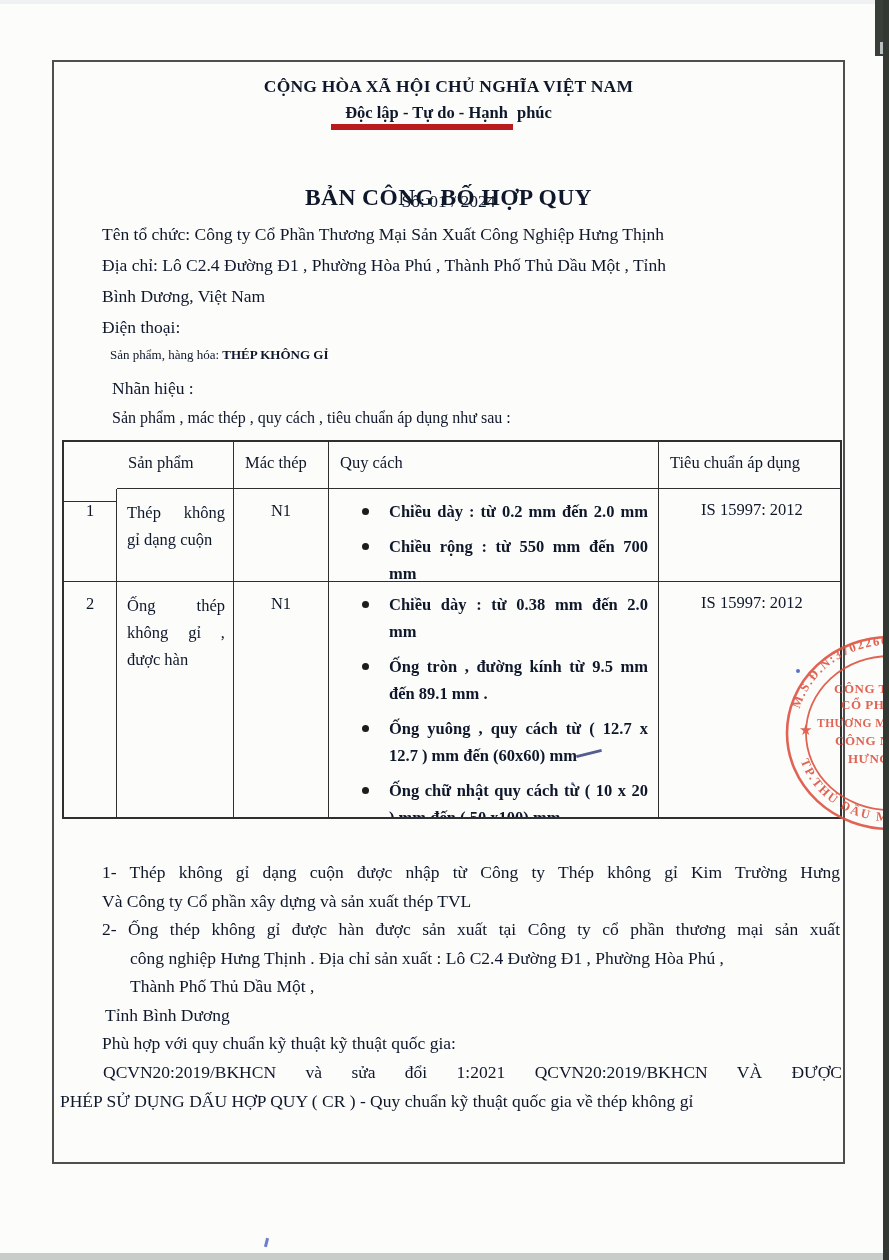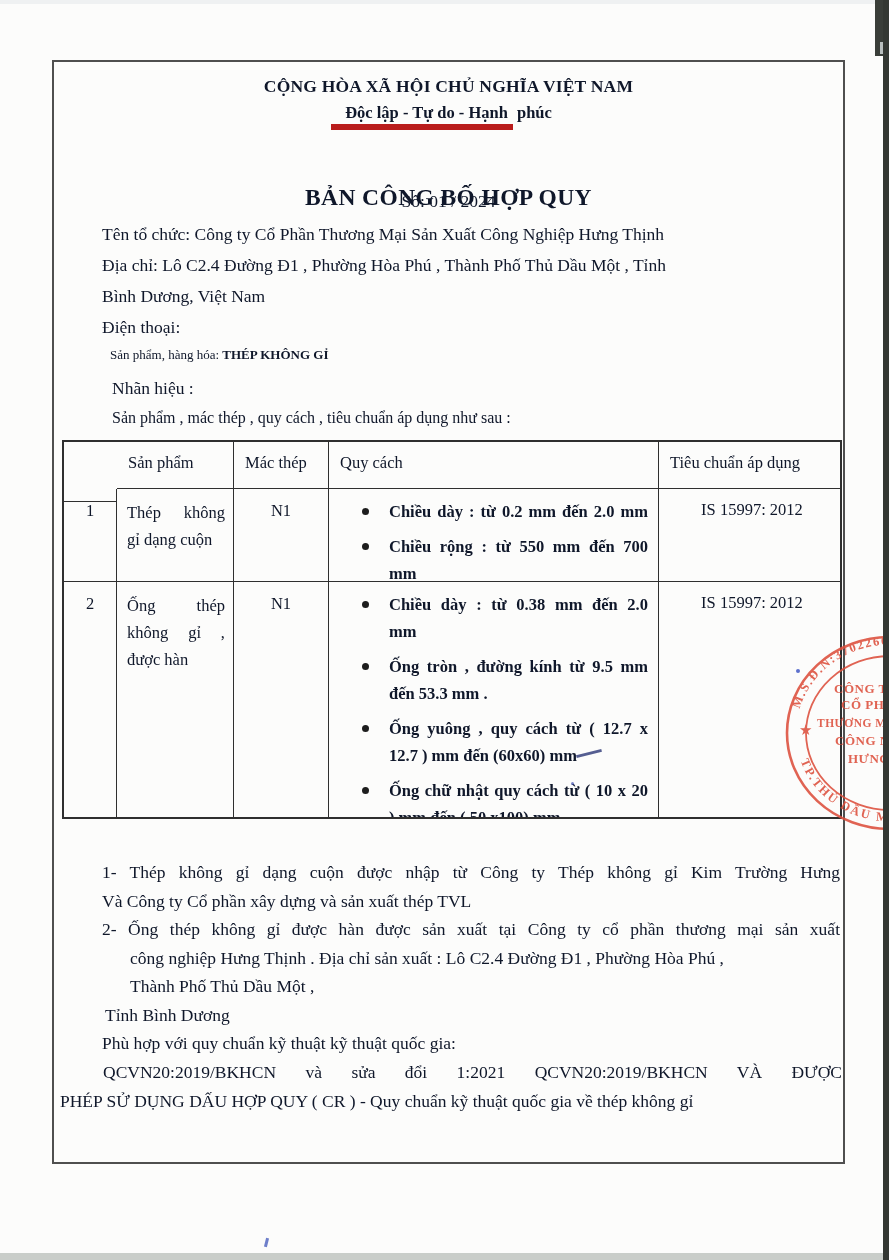--- a/index.html
+++ b/index.html
@@ -121,21 +121,21 @@
         <div class="ln">được hàn</div>
       </div>
       <div class="c cb gr">N1</div>
       <div class="c cb ql">
         <div class="li">
           <div class="ln">Chiều dày : từ 0.38 mm đến 2.0</div>
           <div class="ln">mm</div>
         </div>
         <div class="li">
           <div class="ln">Ống tròn , đường kính từ 9.5 mm</div>
-          <div class="ln">đến 53.3 mm .</div>
+          <div class="ln">đến 89.1 mm .</div>
         </div>
         <div class="li">
           <div class="ln">Ống yuông , quy cách từ ( 12.7 x</div>
           <div class="ln">12.7 ) mm đến (60x60) mm</div>
         </div>
         <div class="li">
           <div class="ln">Ống chữ nhật quy cách từ ( 10 x 20</div>
           <div class="ln">) mm đến ( 50 x100) mm</div>
         </div>
       </div>

